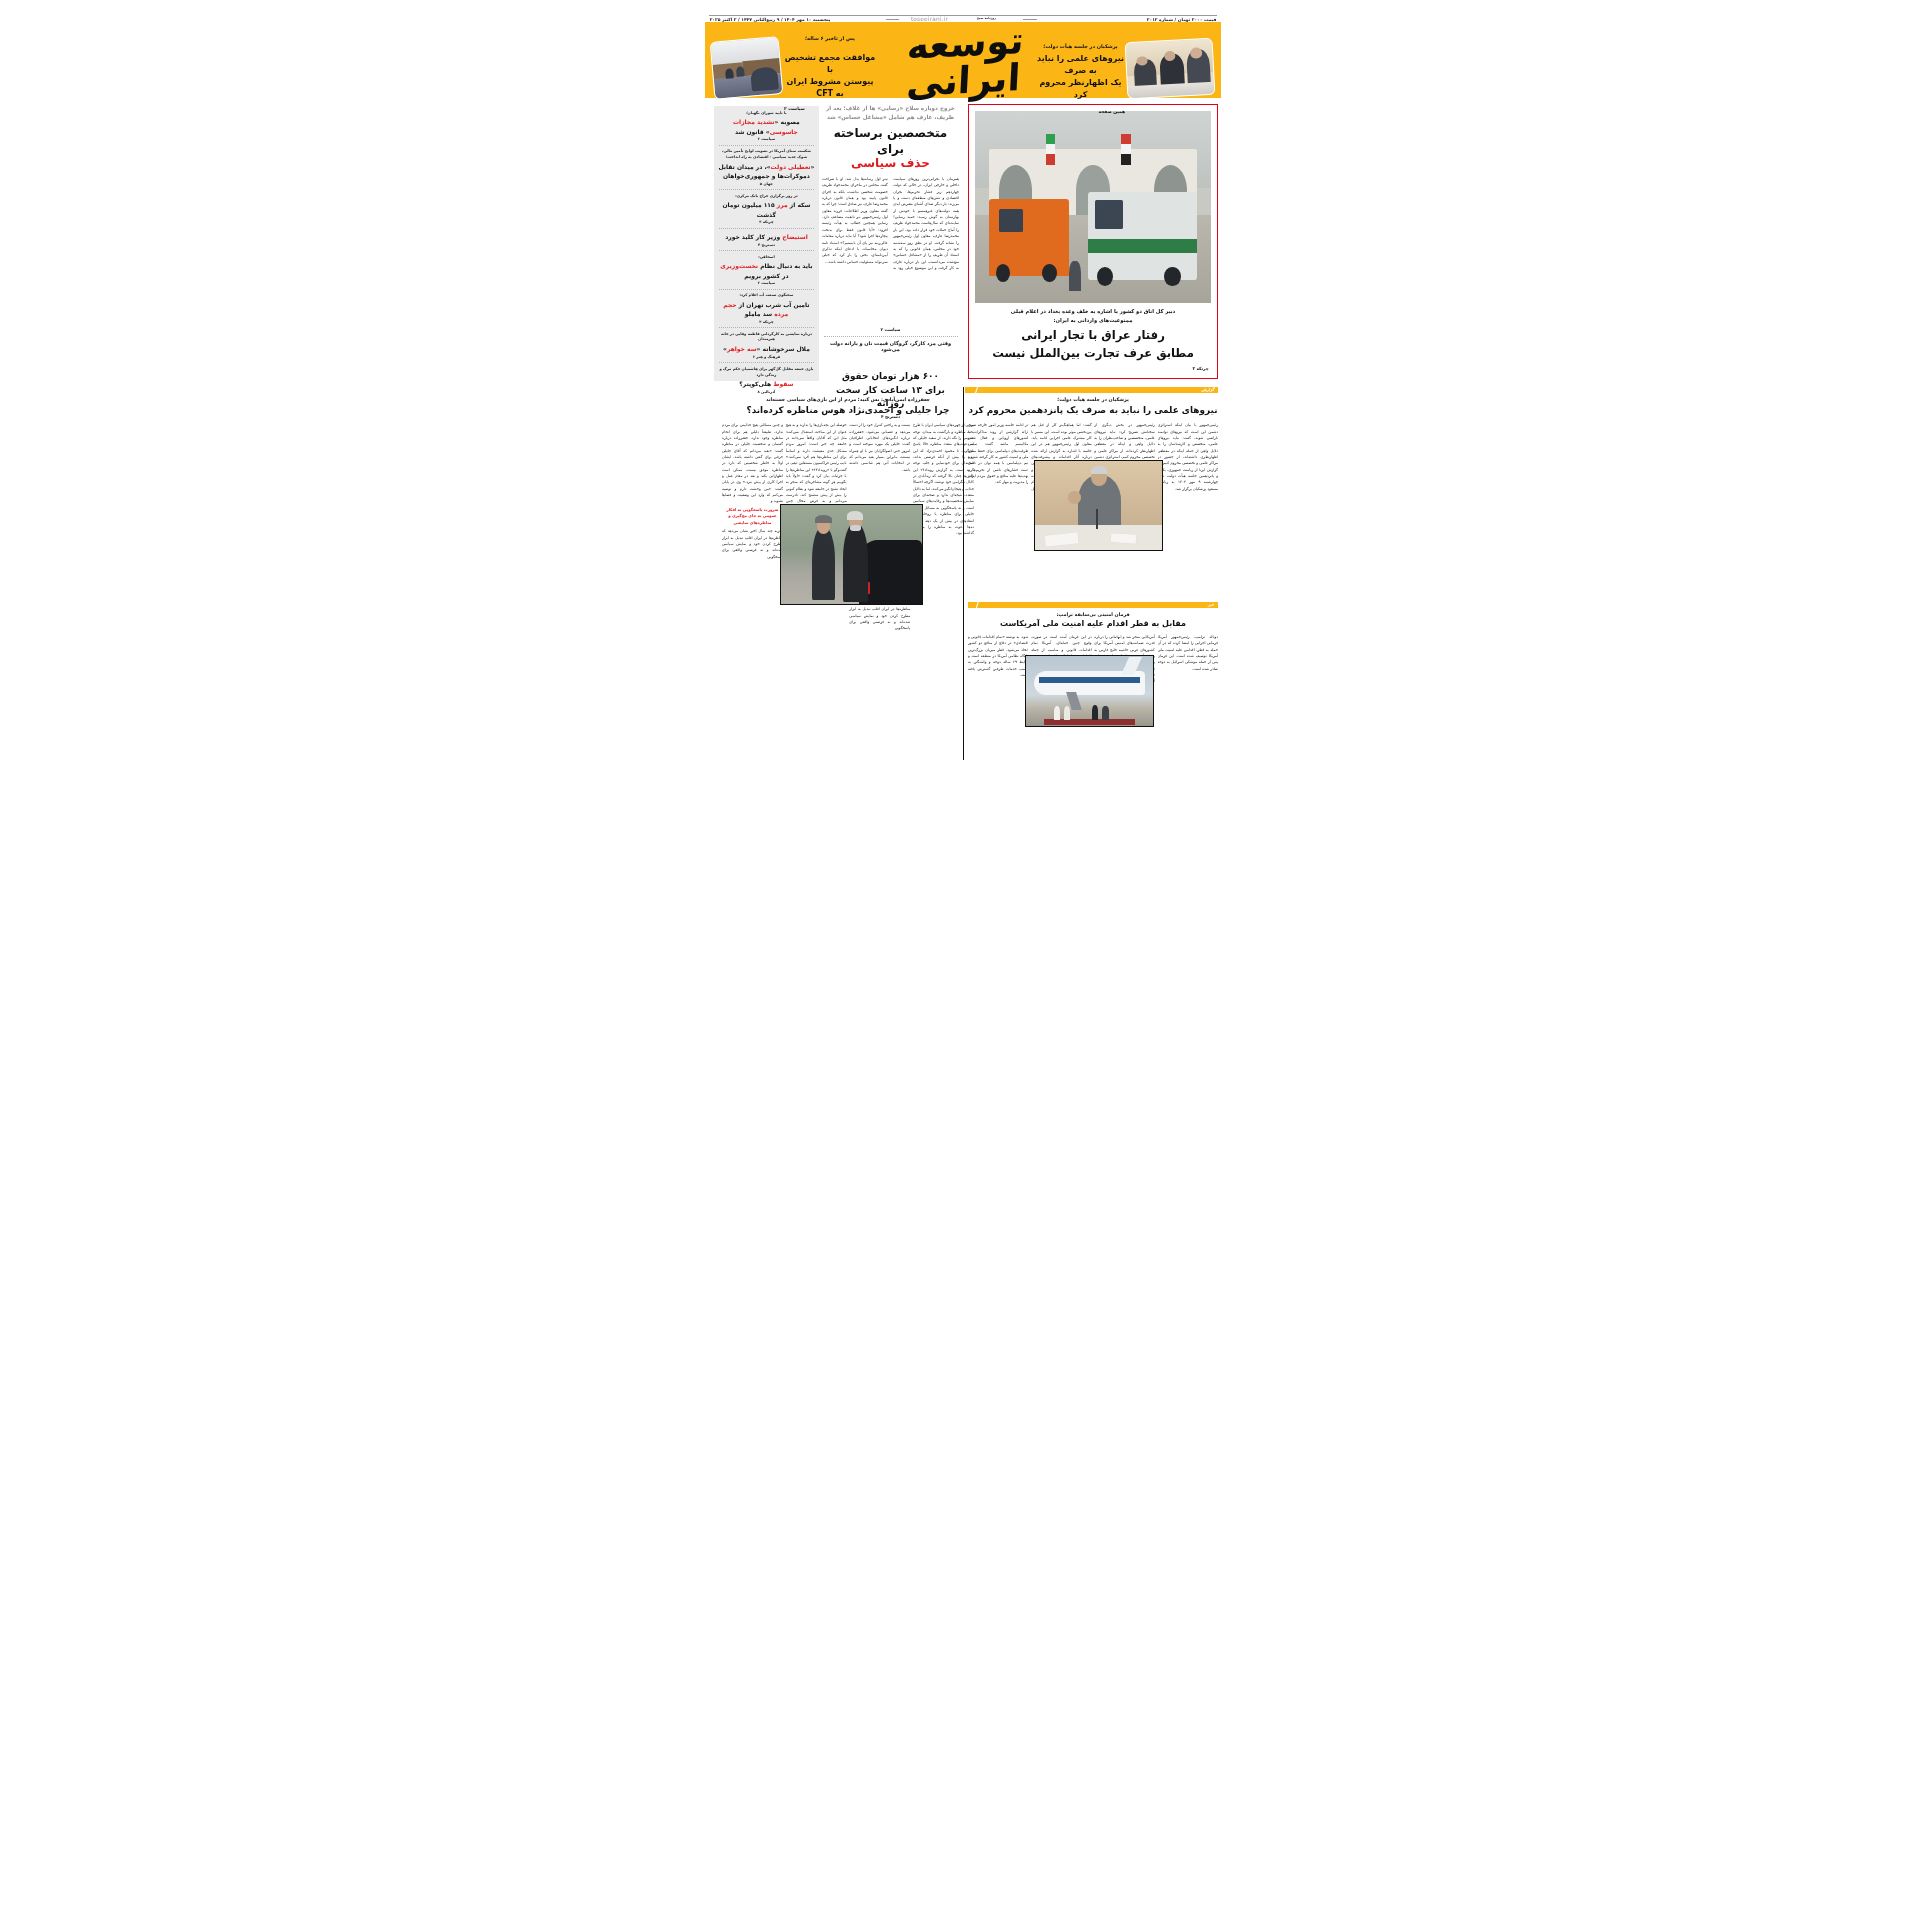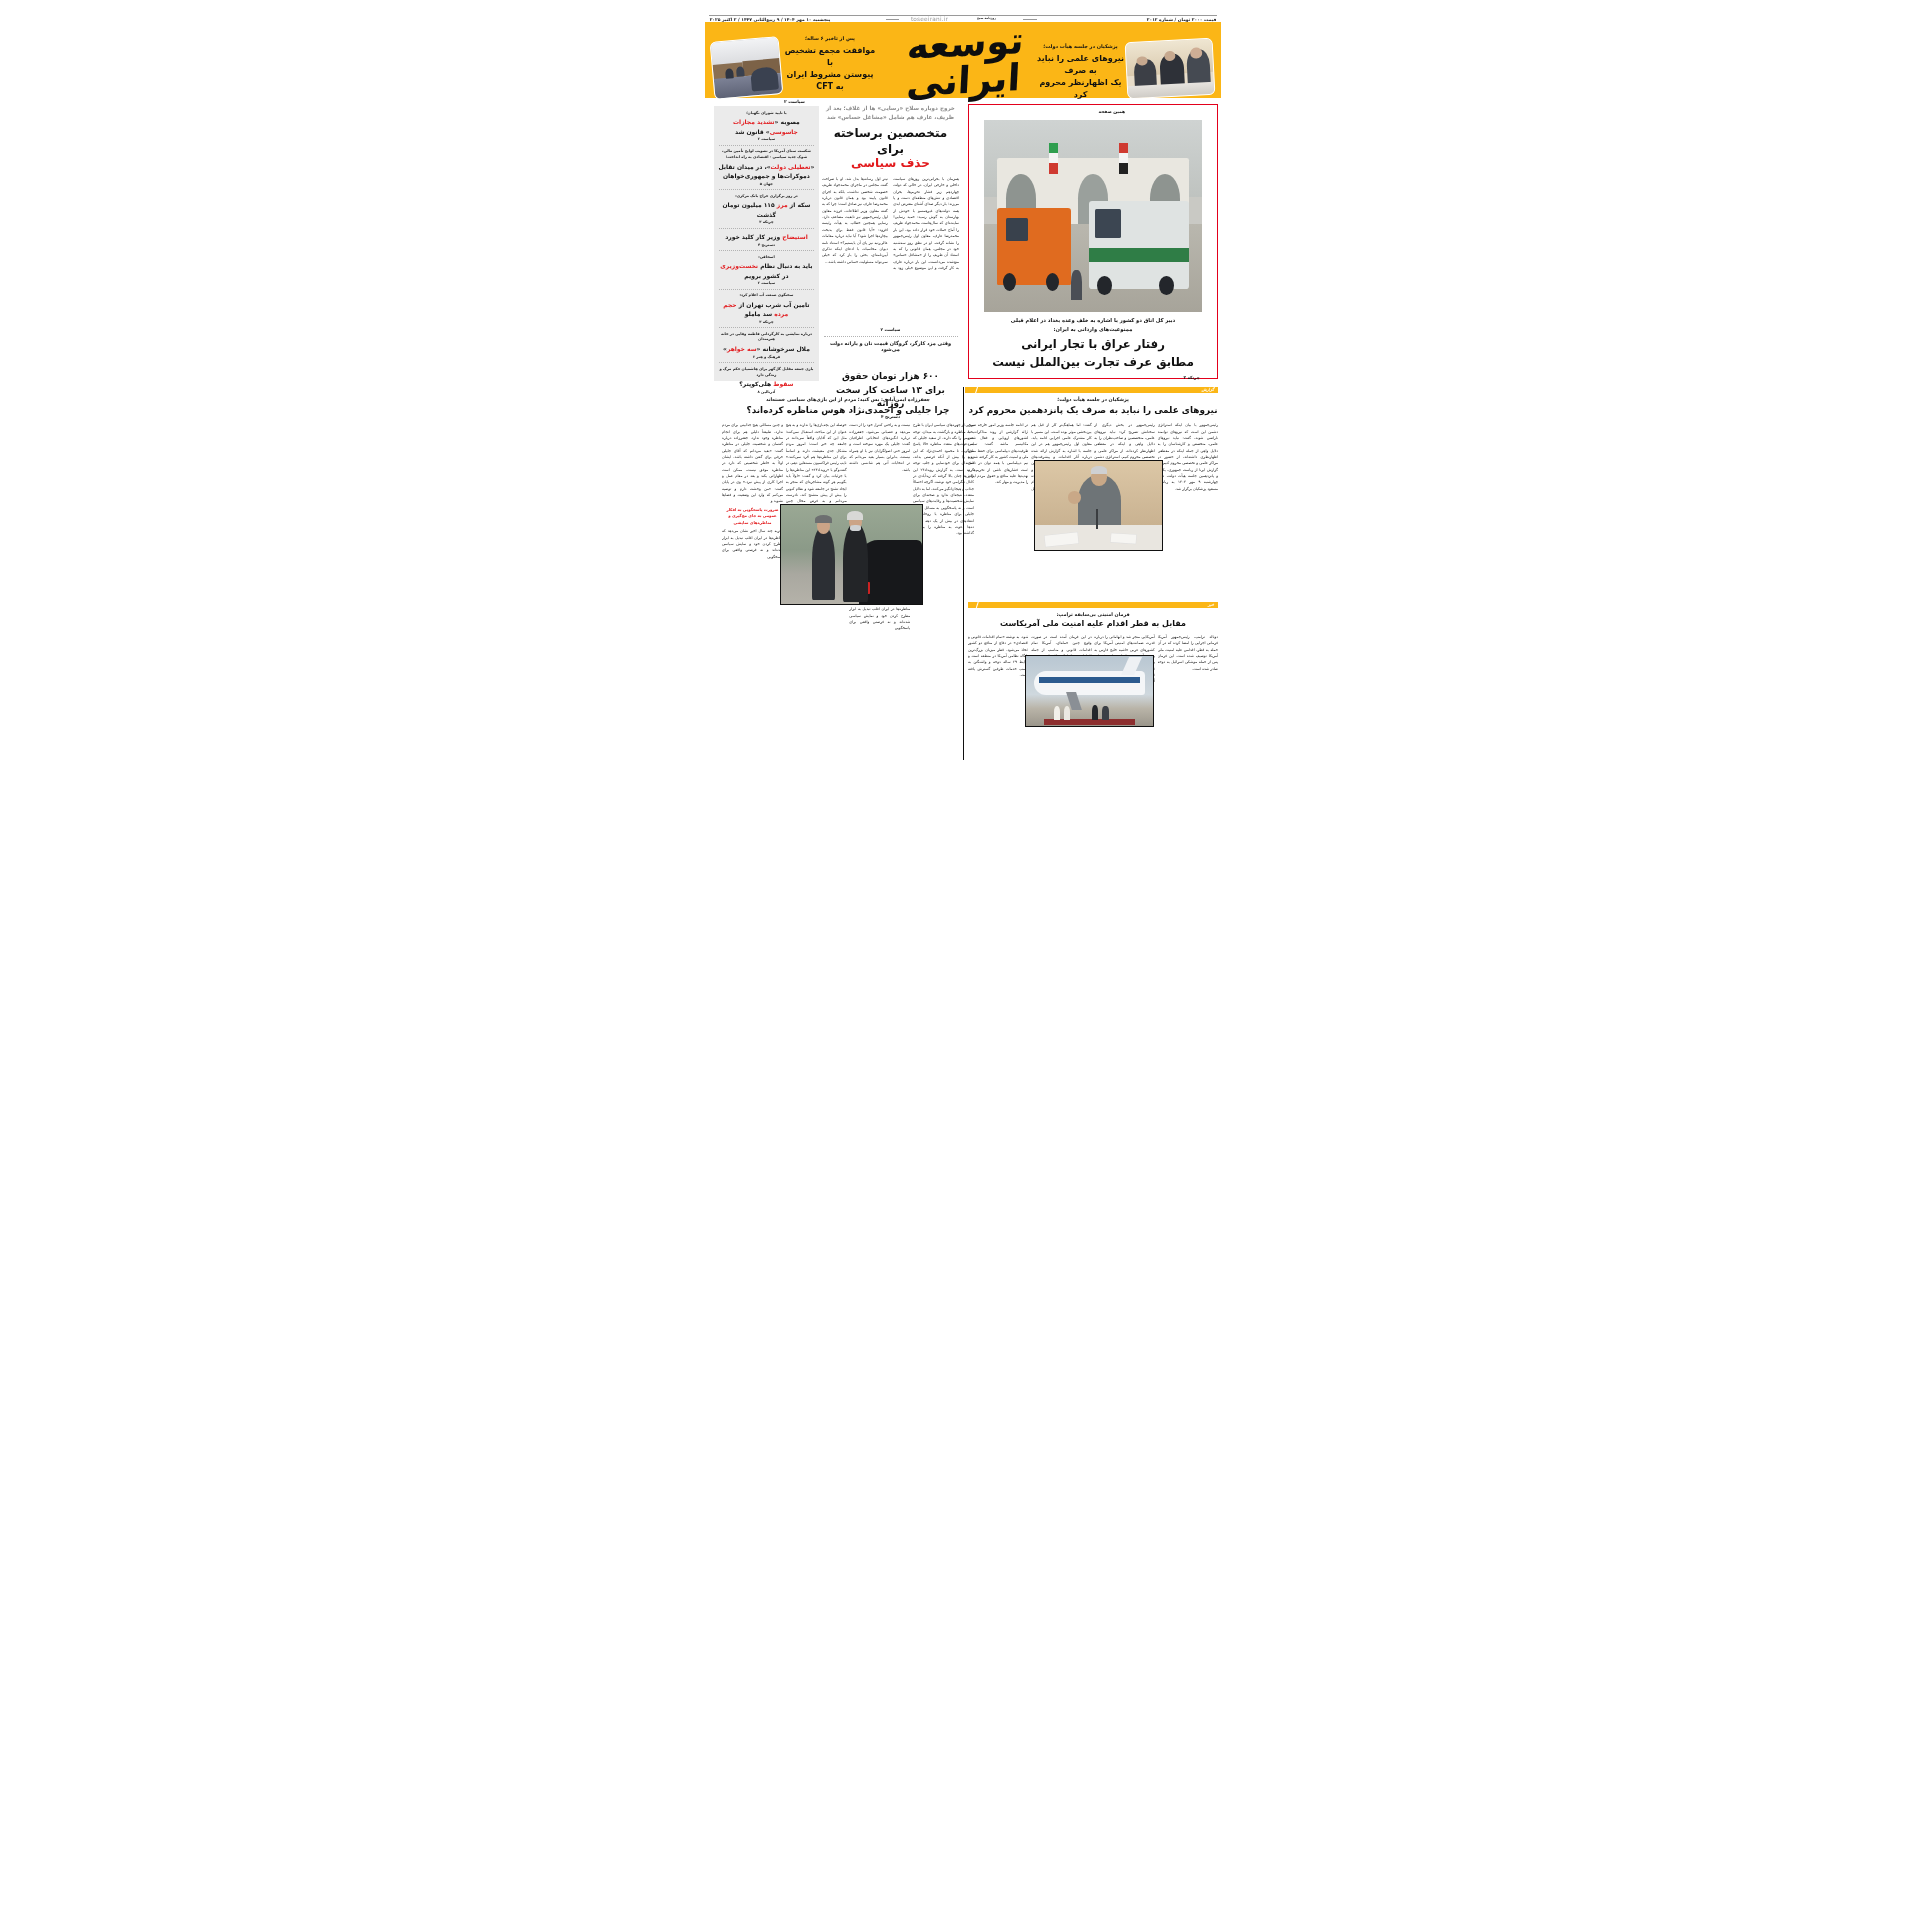--- a/index.html
+++ b/index.html
@@ -34,21 +34,21 @@
   #lead{position:absolute;top:104px;right:262px;left:117px;}
   .lead-kicker{font-size:5.6px;font-weight:bold;color:#8c8c8c;text-align:center;line-height:1.6;}
   .lead-h1{font-size:12px;font-weight:bold;color:#111;text-align:center;line-height:1.35;margin-top:3.1px;}
   .lead-h2{font-size:12px;font-weight:bold;color:#e21a1d;text-align:center;line-height:1.1;}
   .bodytext{font-size:3.7px;line-height:1.72;text-align:justify;color:#111;}
   #lead-body{columns:2;column-gap:5.4px;height:148px;overflow:hidden;margin-top:5.4px;}
   .tagline-c{font-size:4.2px;font-weight:bold;text-align:center;color:#111;margin-top:3.1px;}
   .wage-kicker{font-size:5px;font-weight:bold;text-align:center;color:#111;margin-top:3.9px;}
   .wage-h{font-size:8.9px;font-weight:bold;text-align:center;color:#111;line-height:1.5;margin-top:18px;}
   
-  #iraqbox{position:absolute;top:104px;left:263px;width:250px;height:275px;border:1px solid #e3001b;background:#fff;padding:15px;}
+  #iraqbox{position:absolute;top:104px;left:263px;width:250px;height:275px;border:1px solid #e3001b;background:#fff;padding:6px;}
   #iraq-photo{position:relative;width:100%;height:192px;overflow:hidden;background:#c9c9c4;}
   .iraq-kicker{font-size:5.2px;font-weight:bold;color:#111;text-align:center;line-height:1.7;margin-top:3.9px;}
   .iraq-h{font-size:11.6px;font-weight:bold;color:#111;text-align:center;line-height:1.55;margin-top:2.3px;}
   .iraq-tag{font-size:4.2px;font-weight:bold;color:#111;margin-top:3.1px;margin-right:2.3px;text-align:right;}
   
   .secbar{position:absolute;height:6.2px;background:#fbb616;}
   .secbar .slash{position:absolute;left:8.5px;top:-1.2px;width:1.2px;height:8.5px;background:#fff;transform:rotate(18deg);}
   .secbar .lbl{position:absolute;left:3.1px;top:0.4px;color:#fff;font-size:4.2px;font-weight:bold;font-style:italic;}
   
   .art-kicker{font-size:4.8px;font-weight:bold;color:#111;text-align:center;}
@@ -94,21 +94,21 @@
     <div class="ph" style="left:38%;top:24%;width:28%;height:62%;background:#2e3138;border-radius:42% 42% 8% 8%;"></div>
     <div class="ph" style="left:70%;top:18%;width:26%;height:70%;background:#454a52;border-radius:42% 42% 8% 8%;"></div>
     <div class="ph" style="left:74%;top:14%;width:14%;height:20%;background:#cfae95;border-radius:50%;"></div>
     <div class="ph" style="left:44%;top:18%;width:13%;height:18%;background:#c7a98f;border-radius:50%;"></div>
     <div class="ph" style="left:12%;top:26%;width:12%;height:16%;background:#c7a98f;border-radius:50%;"></div>
     <div class="ph" style="left:0;bottom:0;right:0;height:22%;background:linear-gradient(180deg,#e7e4df,#cfccc6);"></div>
   </div>
 
   <div class="abs" style="top:35px;left:79px;width:92px;text-align:center;z-index:6;">
     <div class="promo-kicker">پس از تاخیر ۶ ساله؛</div>
-    <div class="promo-head" style="margin-top:4px;">
+    <div class="promo-head" style="margin-top:11px;">
       <span>موافقت مجمع تشخیص با</span><br><span>پیوستن مشروط ایران به CFT</span>
     </div>
     <div class="promo-tag" style="margin-top:6.2px;text-align:left;">سیاست ۲</div>
   </div>
   <div class="promo-photo" style="top:39px;left:7px;width:69px;height:58px;transform:rotate(-5deg);z-index:6;background:#cfd4da;">
     <div class="ph" style="left:0;top:0;right:0;height:45%;background:linear-gradient(180deg,#f2f3f5,#d9dadd);"></div>
     <div class="ph" style="left:0;top:40%;width:45%;height:30%;background:#8a6f52;"></div>
     <div class="ph" style="left:45%;top:38%;right:0;height:26%;background:#7c6247;"></div>
     <div class="ph" style="left:0;bottom:0;right:0;height:36%;background:linear-gradient(180deg,#7d8296,#5d6275);"></div>
     <div class="ph" style="left:55%;top:52%;width:40%;height:40%;background:#3a4150;border-radius:45% 45% 10% 10%;"></div>

